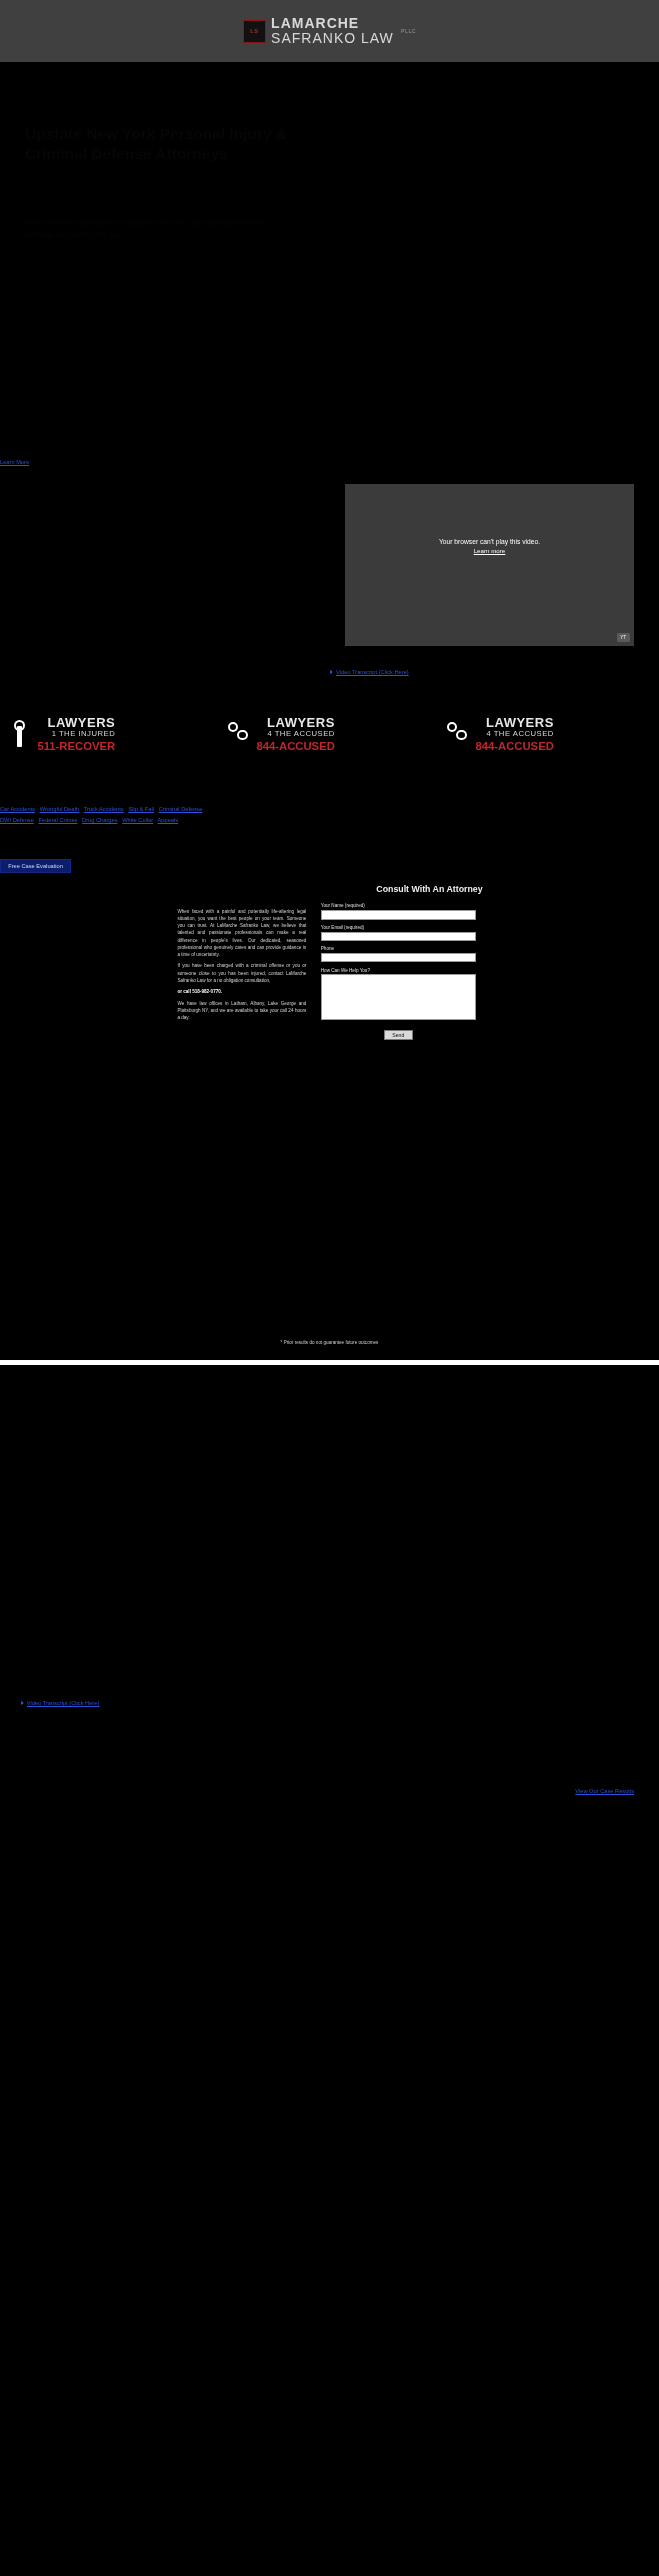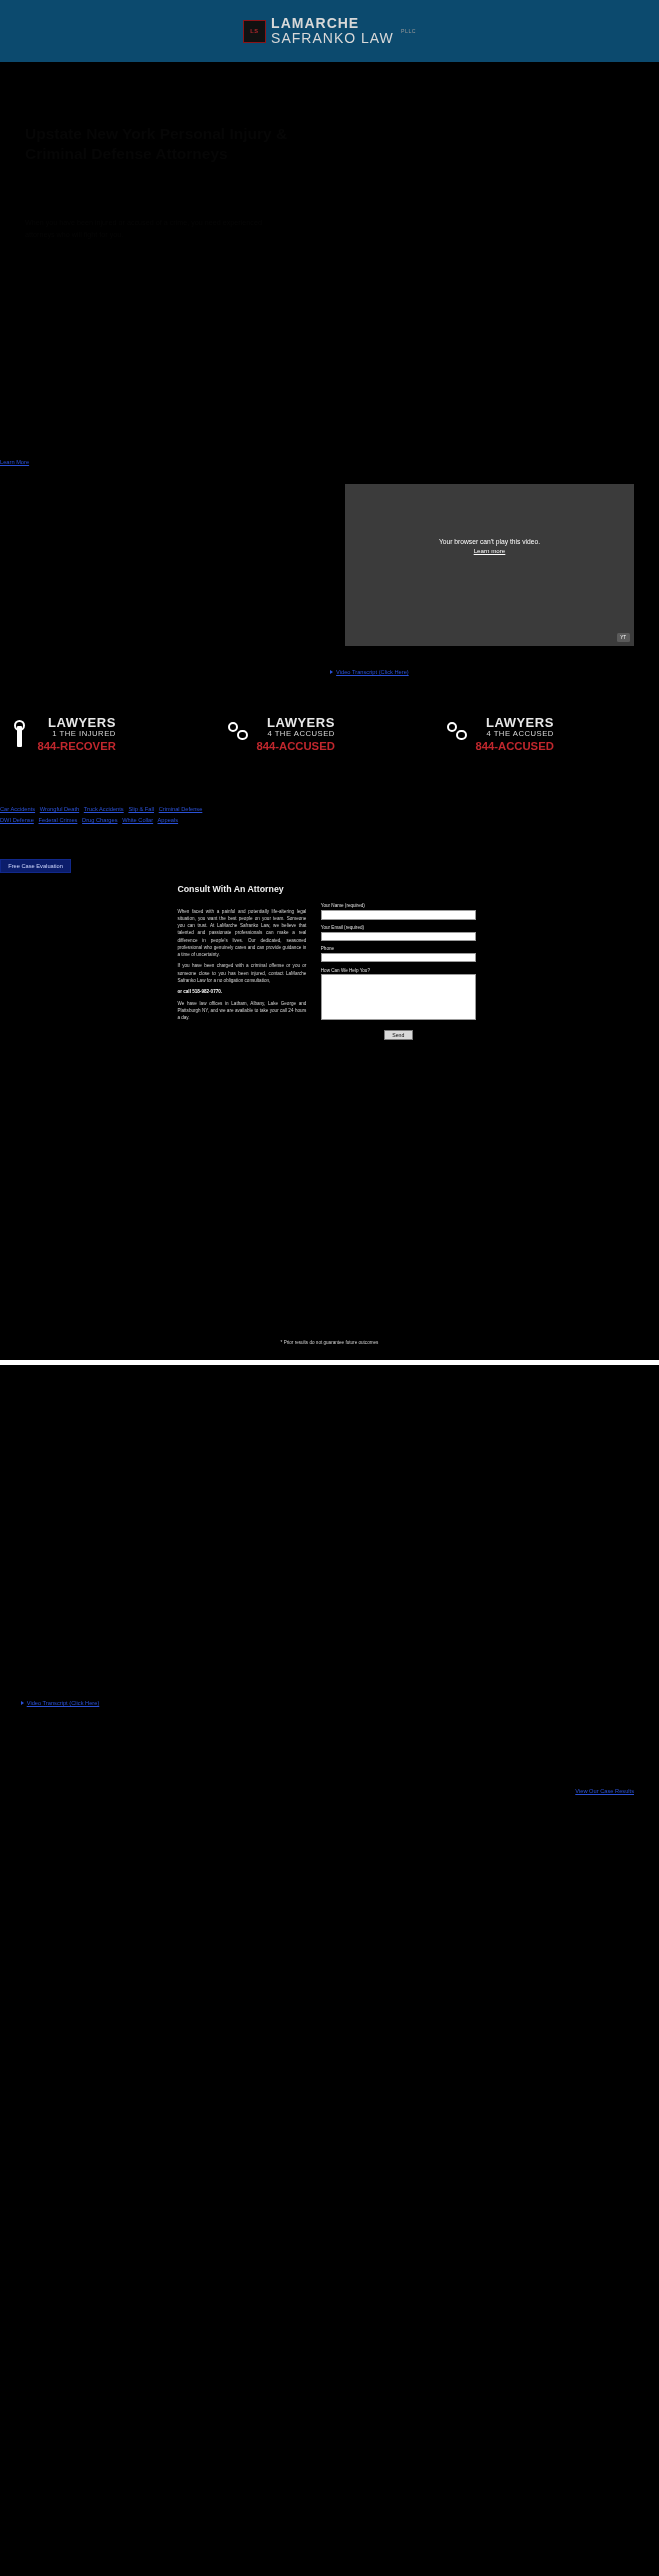--- a/index.html
+++ b/index.html
@@ -16,21 +16,21 @@
     background: #000;
     overflow: hidden;
   }
 
   
   .site-header {
     height: 62px;
     display: flex;
     align-items: center;
     justify-content: center;
-    background: #0c4a6e;
+    background: #404040;
   }
   .logo {
     display: flex;
     align-items: center;
     gap: 5.2px;
   }
   .logo-mark {
     width: 23px; height: 23px;
     border: 1px solid #8a1418;
     background: #111;
@@ -250,21 +250,21 @@
   .consult {
     position: absolute;
     left: 165px;
     top: 876px;
     width: 330px;
     background: #000;
     padding: 8.2px 12.4px 15.5px 12.4px;
   }
   .consult h2 {
     margin: 0 0 9.3px 0;
-    text-align: left;
+    text-align: right;
     font-size: 8.8px;
     color: #f0f0f0;
     font-weight: bold;
   }
   .consult-body {
     display: flex;
     gap: 14.4px;
   }
   .consult-copy {
     width: 129px;
@@ -388,21 +388,21 @@
 
   <div class="banners">
     <div class="banner">
       <div class="banner-icon">
         <div class="icon-head"></div>
           <div class="icon-stick"></div>
       </div>
       <div class="banner-text">
         <div class="banner-l1">LAWYERS</div>
         <div class="banner-l2">1 THE INJURED</div>
-        <div class="banner-phone">844-RECOVER</div>
+        <div class="banner-phone">511-RECOVER</div>
       </div>
     </div>
     <div class="banner">
       <div class="banner-icon">
         <div class="icon-cuff"></div>
           <div class="icon-cuff2"></div>
       </div>
       <div class="banner-text">
         <div class="banner-l1">LAWYERS</div>
         <div class="banner-l2">4 THE ACCUSED</div>

